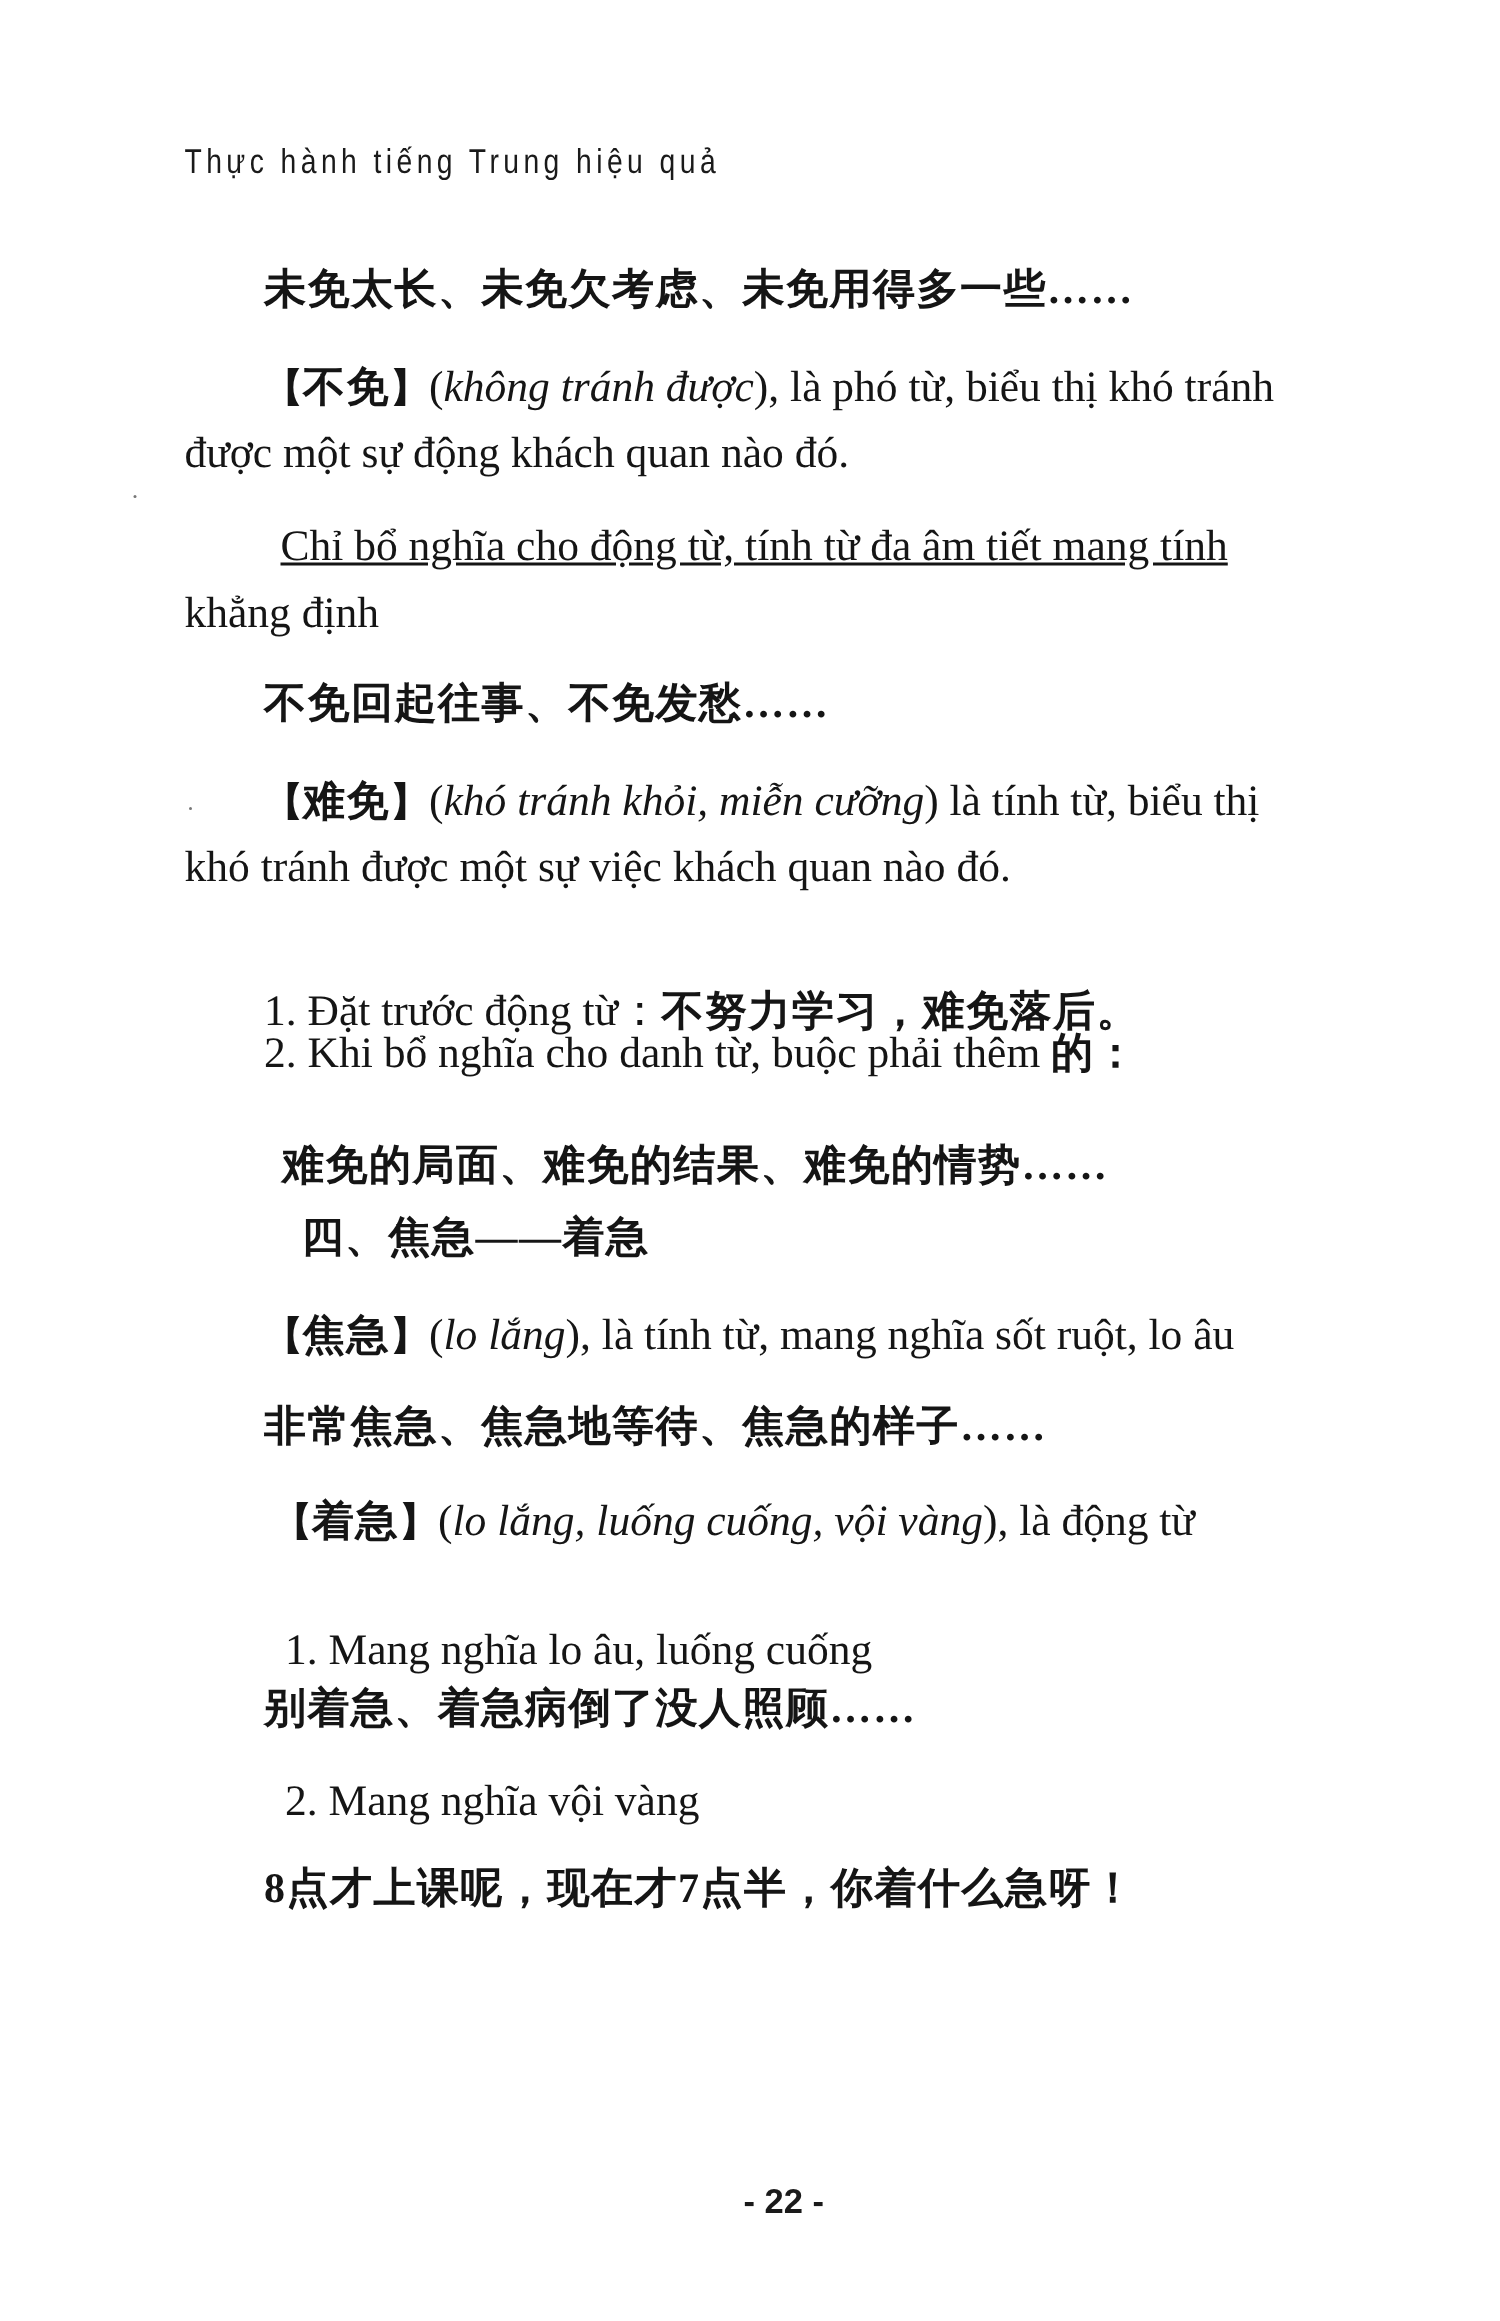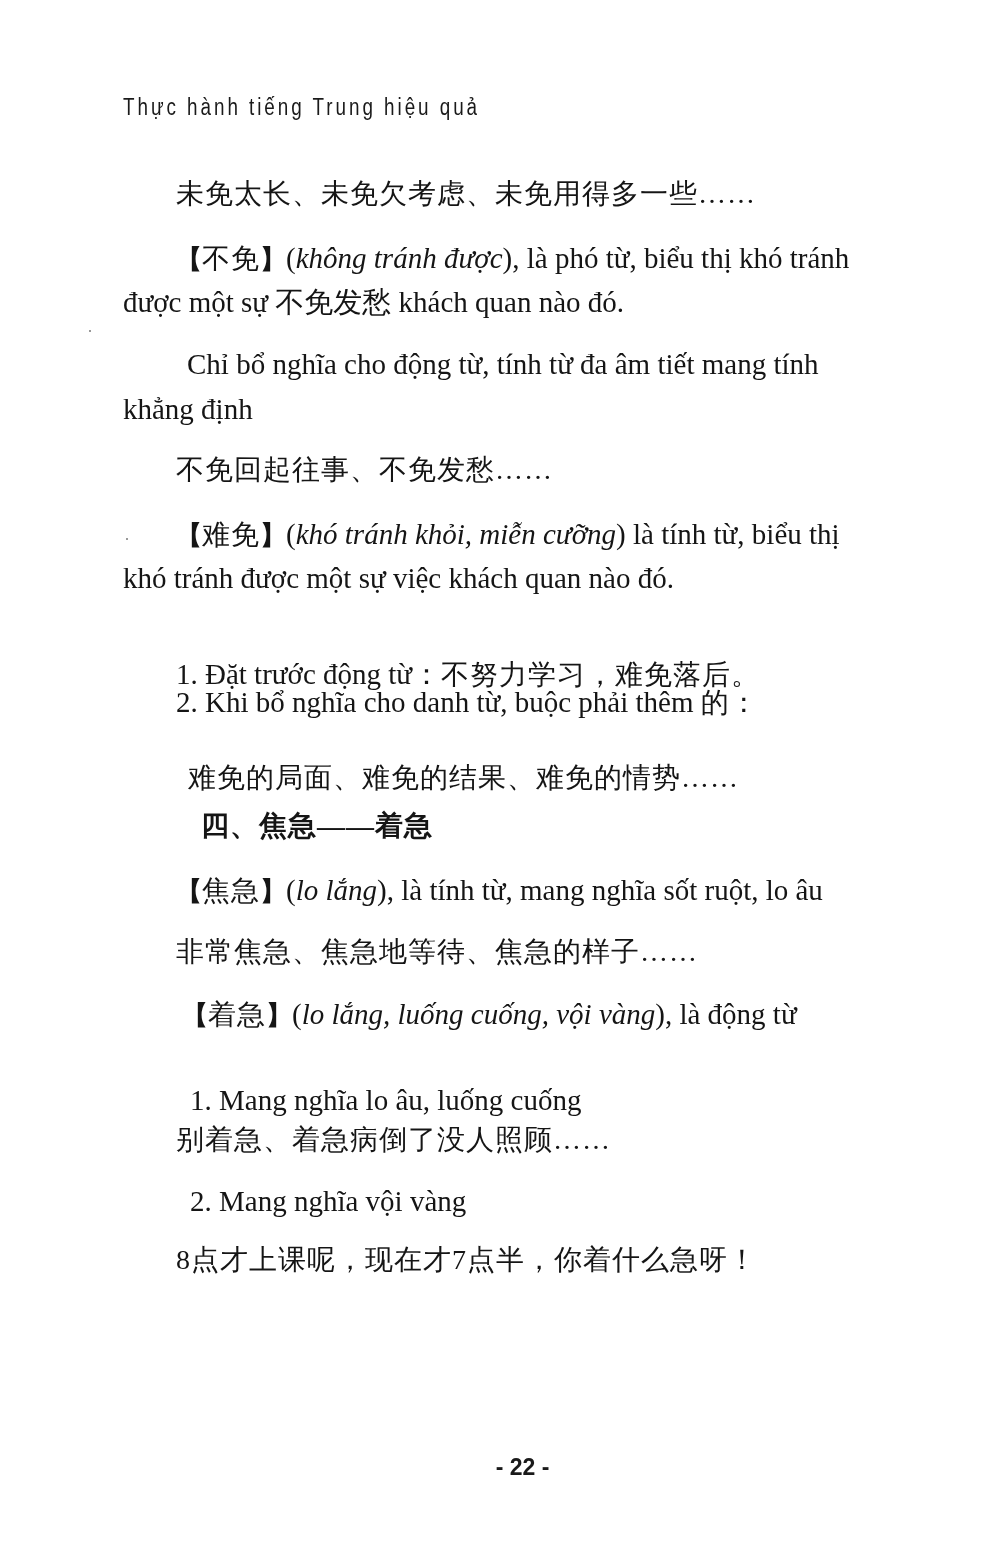--- a/index.html
+++ b/index.html
@@ -19,21 +19,21 @@
       transform: scaleX(0.82); transform-origin: left top;
       white-space: nowrap;
     }
     .line {
       position: absolute;
       font-size: 29px;
       line-height: 36px;
       white-space: nowrap;
       color: #151515;
     }
-    .cjk { font-size: 28px; letter-spacing: 1px; }
+    .cjk { font-size: 28px; letter-spacing: 1px; font-weight: bold; }
     .it { font-style: italic; }
     .brk { font-weight: bold; font-size: 26px; }
     .heading { font-weight: bold; margin-left: 25px; }
     .page-number {
       position: absolute; left: 0; width: 1045px; top: 1454px;
       text-align: center;
       font-family: "Liberation Sans", "DejaVu Sans", sans-serif;
       font-weight: bold; font-size: 23px;
       color: #1a1a1a;
     }
@@ -42,23 +42,23 @@
 </head>
 <body>
 
 <div class="running-header">Thực hành tiếng Trung hiệu quả</div>
 
 <div class="line cjk" style="left:176px; top:176px;">未免太长、未免欠考虑、未免用得多一些……</div>
 
 <div class="line" style="left:176px; top:240px;">
   <span class="brk">【</span><span class="cjk">不免</span><span class="brk">】</span><span>(</span><span class="it">không tránh được</span><span>), là phó từ, biểu thị khó tránh</span>
 </div>
-<div class="line" style="left:123px; top:284px;">được một sự 不免发愁 khách quan nào đó.</div>
+<div class="line" style="left:123px; top:284px;">được một sự động khách quan nào đó.</div>
 
-<div class="line" style="left:187px; top:346px;">Chỉ bổ nghĩa cho động từ, tính từ đa âm tiết mang tính</div>
+<div class="line" style="left:187px; top:346px;text-decoration:underline;">Chỉ bổ nghĩa cho động từ, tính từ đa âm tiết mang tính</div>
 <div class="line" style="left:123px; top:391px;">khẳng định</div>
 
 <div class="line cjk" style="left:176px; top:452px;">不免回起往事、不免发愁……</div>
 
 <div class="line" style="left:176px; top:516px;">
   <span class="brk">【</span><span class="cjk">难免</span><span class="brk">】</span><span>(</span><span class="it">khó tránh khỏi, miễn cưỡng</span><span>) là tính từ, biểu thị</span>
 </div>
 <div class="line" style="left:123px; top:560px;">khó tránh được một sự việc khách quan nào đó.</div>
 
 <div class="line" style="left:176px; top:620px;margin-top:36px;">

